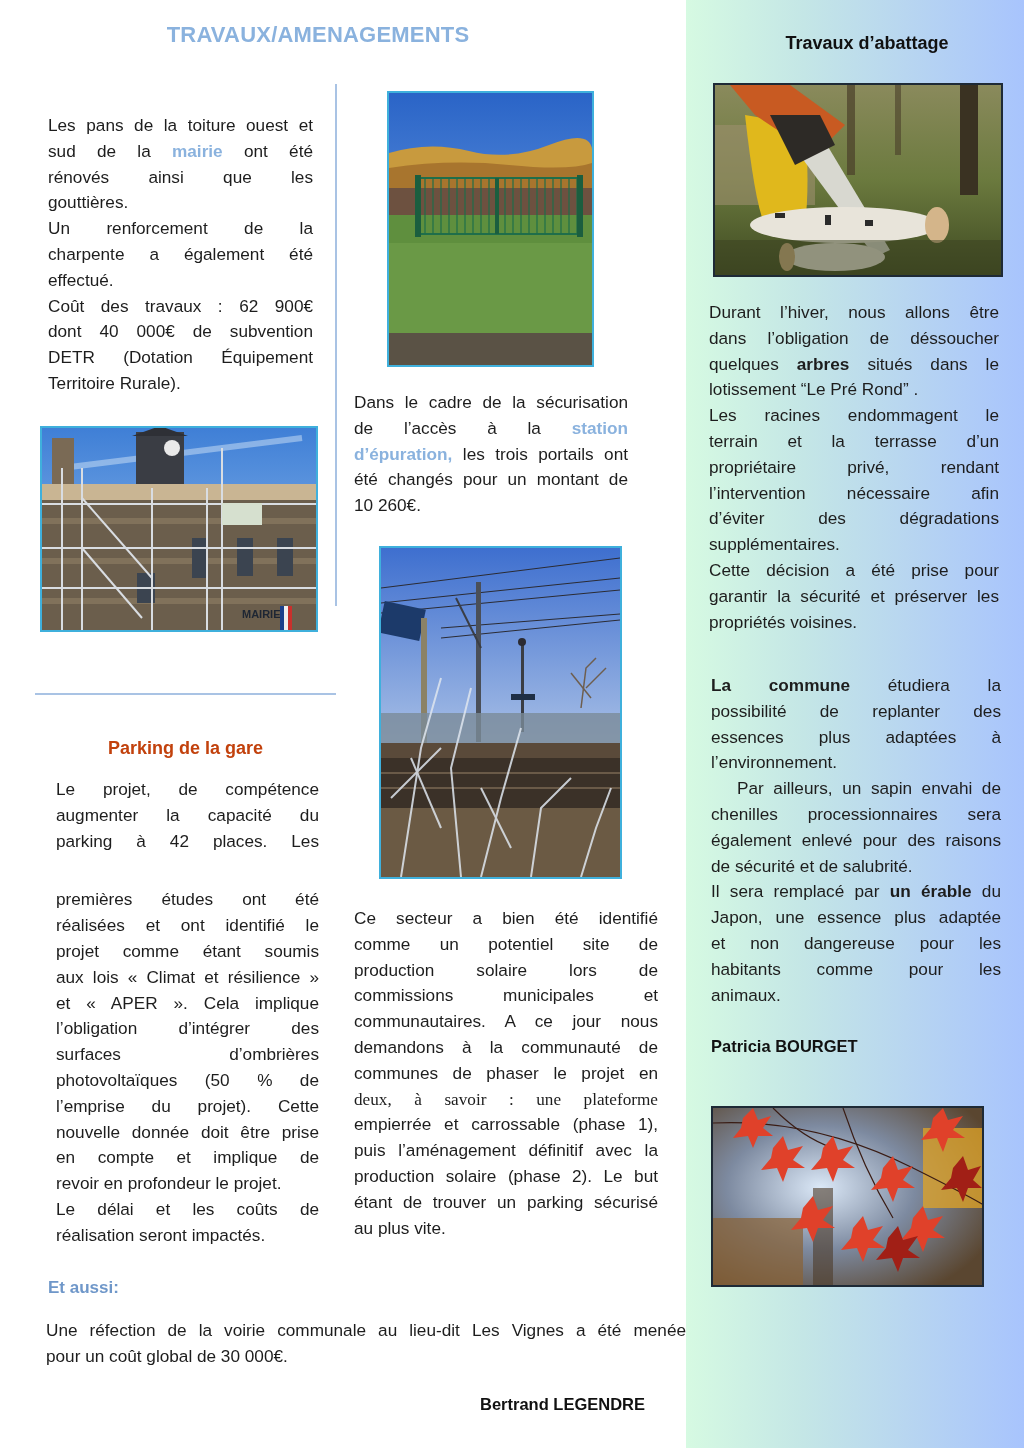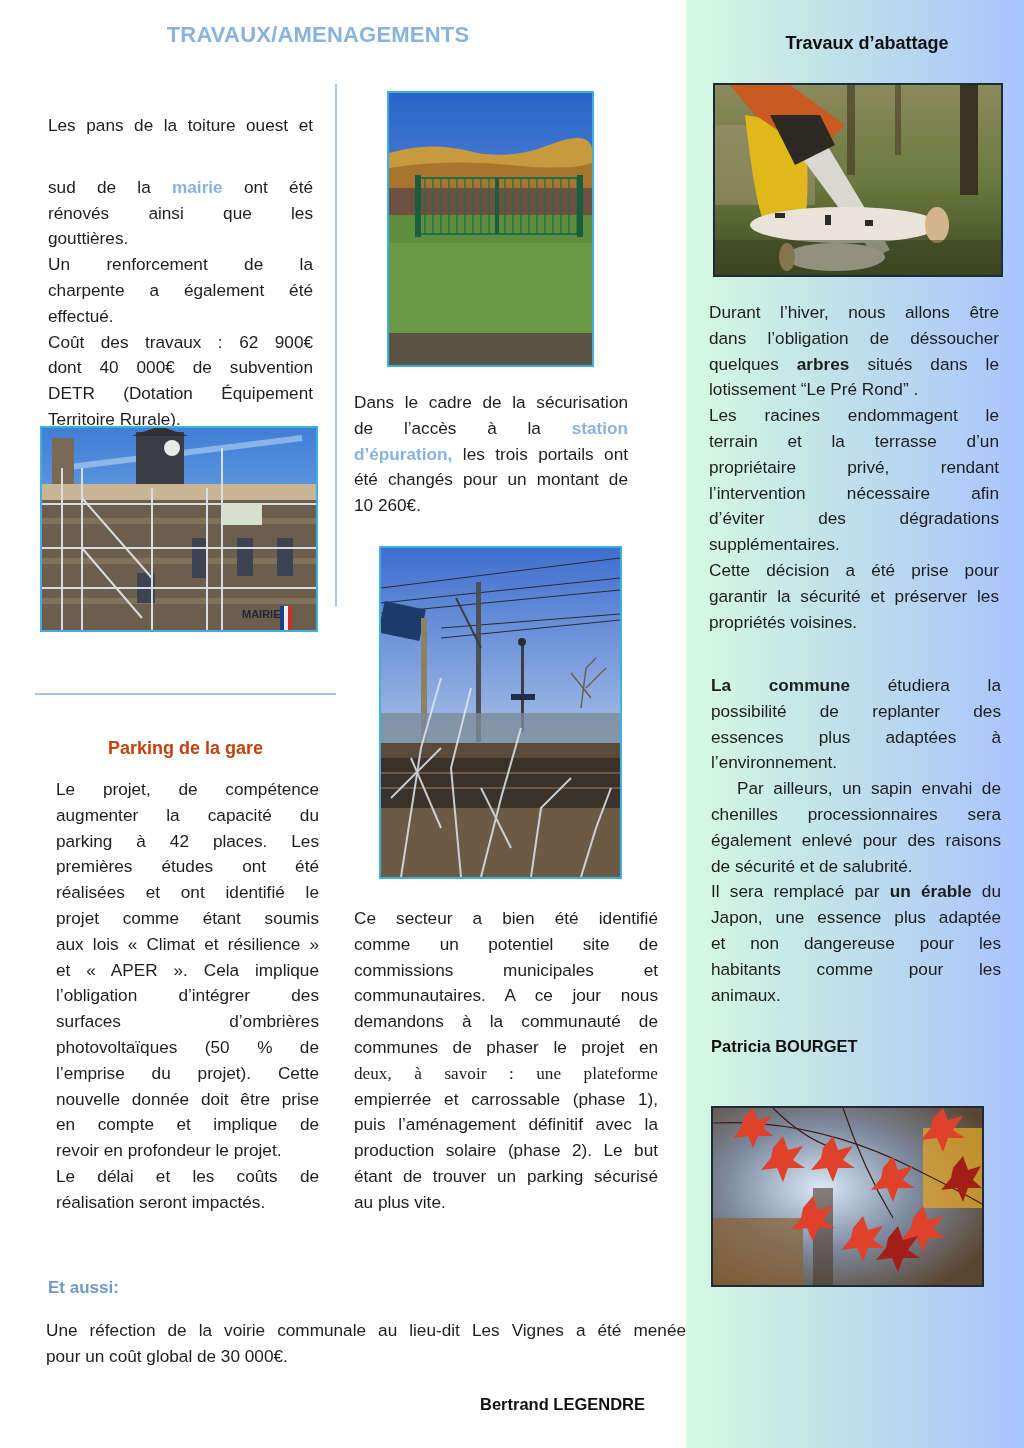--- a/index.html
+++ b/index.html
@@ -49,21 +49,21 @@
 
 <div class="sidebar"></div>
 
 <div class="main-title">TRAVAUX/AMENAGEMENTS</div>
 
 <div class="vdivider"></div>
 <div class="hdivider"></div>
 
 <div class="para" style="left:48px; top:113px; width:265px;">
     <span class="line" style="text-align-last: justify;">Les pans de la toiture ouest et</span>
-    <span class="line" style="text-align-last: justify; margin-top: 36px;">sud de la <span class="hl">mairie</span> ont été</span>
+    <span class="line" style="text-align-last: justify;">sud de la <span class="hl">mairie</span> ont été</span>
     <span class="line" style="text-align-last: justify;">rénovés ainsi que les</span>
     <span class="line" style="text-align-last: left;">gouttières.</span>
     <span class="line" style="text-align-last: justify;">Un renforcement de la</span>
     <span class="line" style="text-align-last: justify;">charpente a également été</span>
     <span class="line" style="text-align-last: left;">effectué.</span>
     <span class="line" style="text-align-last: justify;">Coût des travaux : 62 900€</span>
     <span class="line" style="text-align-last: justify;">dont 40 000€ de subvention</span>
     <span class="line" style="text-align-last: justify;">DETR (Dotation Équipement</span>
     <span class="line" style="text-align-last: left;">Territoire Rurale).</span>
   </div>
@@ -218,39 +218,40 @@
     </g>
   </svg>
 </div>
 
 <div class="section-heading" style="left:35px; top:738px; width:301px; text-align:center;">Parking de la gare</div>
 
 <div class="para" style="left:56px; top:777px; width:263px;">
     <span class="line" style="text-align-last: justify;">Le projet, de compétence</span>
     <span class="line" style="text-align-last: justify;">augmenter la capacité du</span>
     <span class="line" style="text-align-last: justify;">parking à 42 places. Les</span>
-    <span class="line" style="text-align-last: justify;">premières études ont été</span>
+    <span class="line" style="text-align-last: justify; margin-top: 33px;">premières études ont été</span>
     <span class="line" style="text-align-last: justify;">réalisées et ont identifié le</span>
     <span class="line" style="text-align-last: justify;">projet comme étant soumis</span>
     <span class="line" style="text-align-last: justify;">aux lois « Climat et résilience »</span>
     <span class="line" style="text-align-last: justify;">et « APER ». Cela implique</span>
     <span class="line" style="text-align-last: justify;">l’obligation d’intégrer des</span>
     <span class="line" style="text-align-last: justify;">surfaces d’ombrières</span>
     <span class="line" style="text-align-last: justify;">photovoltaïques (50 % de</span>
     <span class="line" style="text-align-last: justify;">l’emprise du projet). Cette</span>
     <span class="line" style="text-align-last: justify;">nouvelle donnée doit être prise</span>
     <span class="line" style="text-align-last: justify;">en compte et implique de</span>
     <span class="line" style="text-align-last: left;">revoir en profondeur le projet.</span>
     <span class="line" style="text-align-last: justify;">Le délai et les coûts de</span>
     <span class="line" style="text-align-last: left;">réalisation seront impactés.</span>
   </div>
 
 <div class="para" style="left:354px; top:906px; width:304px;">
     <span class="line" style="text-align-last: justify;">Ce secteur a bien été identifié</span>
     <span class="line" style="text-align-last: justify;">comme un potentiel site de</span>
+    <span class="line" style="text-align-last: justify;">production solaire lors de</span>
     <span class="line" style="text-align-last: justify;">commissions municipales et</span>
     <span class="line" style="text-align-last: justify;">communautaires. A ce jour nous</span>
     <span class="line" style="text-align-last: justify;">demandons à la communauté de</span>
     <span class="line" style="text-align-last: justify;">communes de phaser le projet en</span>
     <span class="line" style="text-align-last: justify; font-family: Liberation Serif, serif;">deux, à savoir : une plateforme</span>
     <span class="line" style="text-align-last: justify;">empierrée et carrossable (phase 1),</span>
     <span class="line" style="text-align-last: justify;">puis l’aménagement définitif avec la</span>
     <span class="line" style="text-align-last: justify;">production solaire (phase 2). Le but</span>
     <span class="line" style="text-align-last: justify;">étant de trouver un parking sécurisé</span>
     <span class="line" style="text-align-last: left;">au plus vite.</span>

